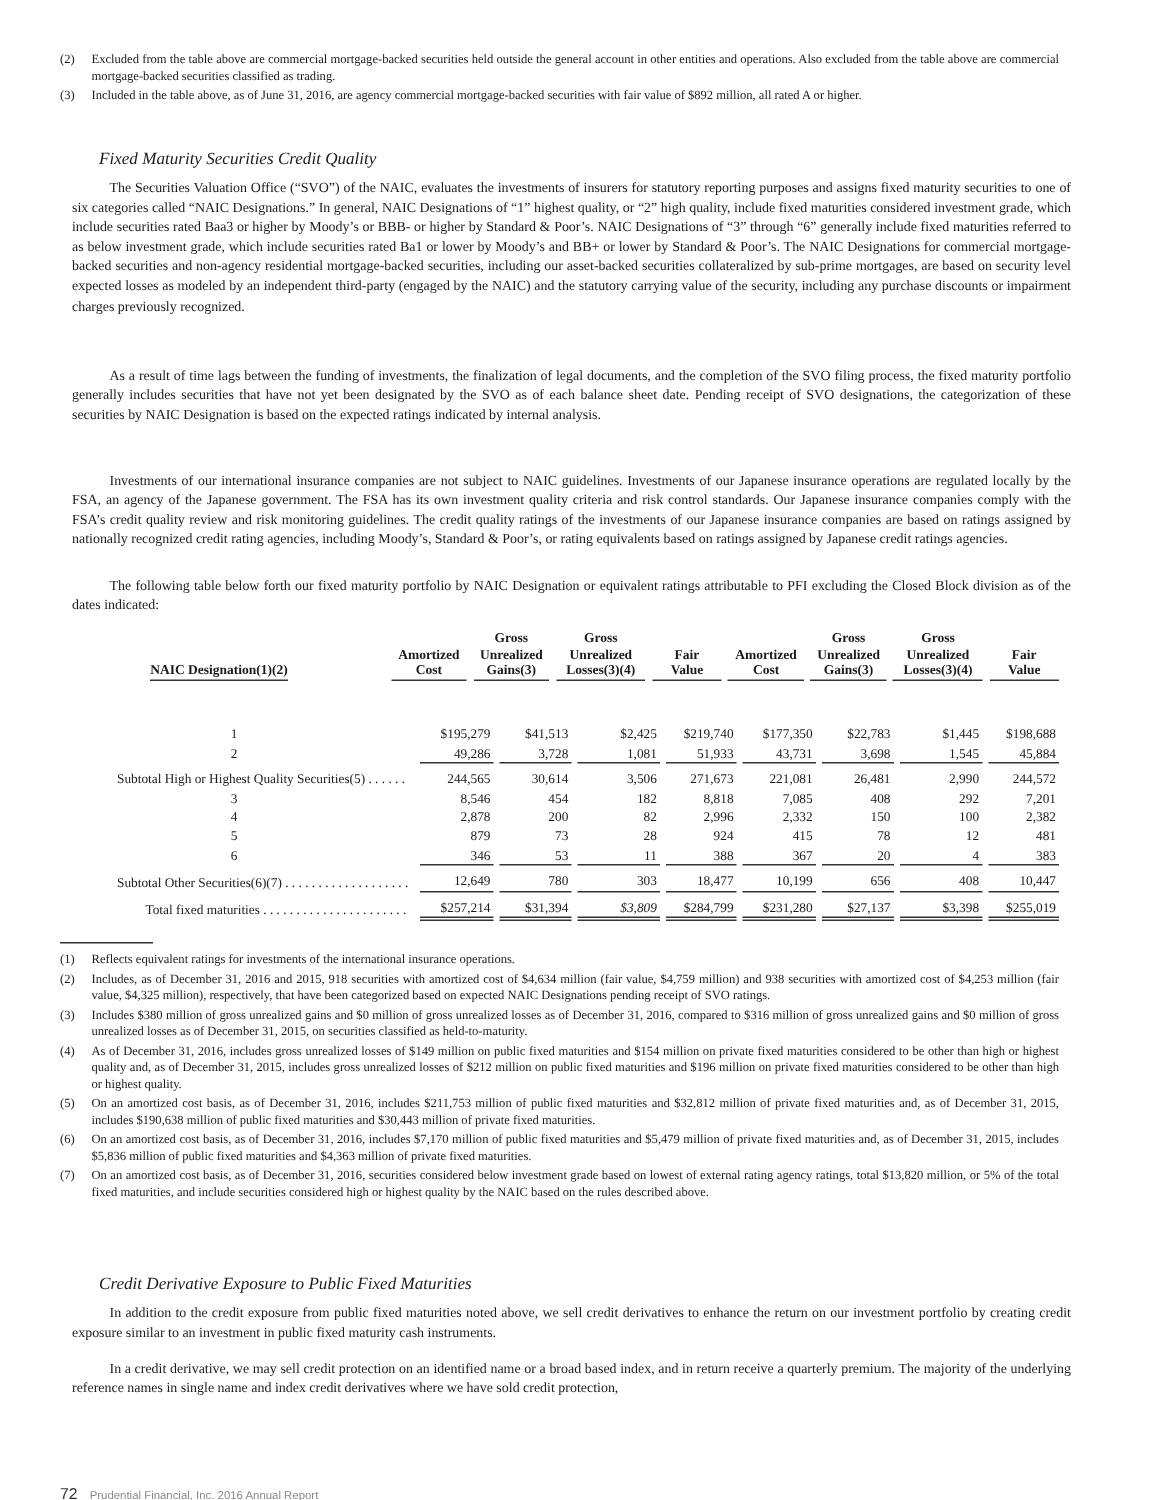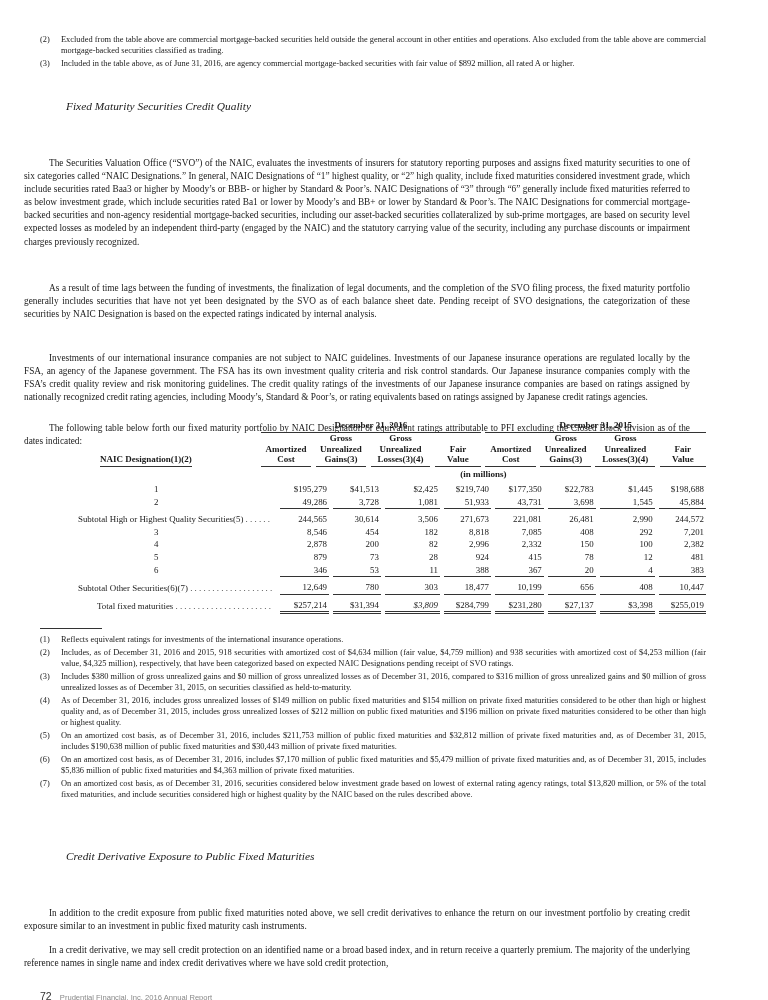--- a/index.html
+++ b/index.html
@@ -4,21 +4,21 @@
 <style>
   html, body { margin: 0; padding: 0; background: #ffffff; }
   body { width: 768px; height: 1000px; position: relative; overflow: hidden;
          font-family: "Liberation Serif", "DejaVu Serif", serif; color: #1a1a1a; }
   p, .fn { margin: 0; }
   .fnlist { position: absolute; left: 40px; width: 666px; font-size: 8.4px; line-height: 11.3px; }
   .fnitem { display: flex; margin: 0 0 1.4px 0; text-align: justify; }
   .fnitem .num { width: 21px; flex: 0 0 21px; }
   .fnitem .txt { flex: 1; text-align: justify; }
   .heading { position: absolute; left: 66px; font-style: italic; font-size: 11.4px; }
-  .para { position: absolute; left: 24px; width: 666px; font-size: 9.3px; line-height: 13.1px; text-align: justify; text-indent: 25px; margin-top: 37px; }
+  .para { position: absolute; left: 48px; width: 666px; font-size: 9.3px; line-height: 13.1px; text-align: justify; text-indent: 25px; }
   table.naic { position: absolute; left: 40px; top: 420px; width: 666px; border-collapse: separate; border-spacing: 0; font-size: 8.9px; }
   table.naic td, table.naic th { padding: 0; white-space: nowrap; }
   .hdr-date { font-weight: bold; text-align: center; font-size: 9px; padding-bottom: 2px !important; border-bottom: 1.5px solid #333; }
   .colh { font-weight: bold; text-align: center; line-height: 10.6px; font-size: 9px; vertical-align: bottom; }
   .colh span.u { display: inline-block; border-bottom: 1.5px solid #333; padding-bottom: 1px; width: 100%; }
   .num-cell { text-align: right; padding-right: 2px !important; }
   .lbl { text-align: center; }
   .lbl-left { text-align: left; padding-left: 38px !important; }
   .lbl-left2 { text-align: left; padding-left: 57px !important; }
   .uline { border-bottom: 1px solid #333; }
@@ -63,50 +63,38 @@
       <col style="width:5px">
     <col style="width:52px">
       <col style="width:5px">
       <col style="width:52px">
       <col style="width:5px">
       <col style="width:62px">
       <col style="width:5px">
       <col style="width:50px">
   </colgroup>
   <tbody>
-      <tr>
-    <td></td>
-        <td></td>
-    <td colspan="7" class="hdr-date">December 31, 2016</td>
-    <td></td>
-    <td colspan="7" class="hdr-date">December 31, 2015</td>
-  </tr>
   <tr>
     <td class="colh" style="padding-bottom:0"><span class="u" style="width:auto;padding:0 0 1px 0">NAIC Designation(1)(2)</span></td>
         <td></td>
     <td class="colh"><div></div><div>Amortized</div><span class="u">Cost</span></td>
         <td></td>
     <td class="colh"><div>Gross</div><div>Unrealized</div><span class="u">Gains(3)</span></td>
         <td></td>
     <td class="colh"><div>Gross</div><div>Unrealized</div><span class="u">Losses(3)(4)</span></td>
         <td></td>
     <td class="colh"><div></div><div>Fair</div><span class="u">Value</span></td>
         <td></td>
     <td class="colh"><div></div><div>Amortized</div><span class="u">Cost</span></td>
         <td></td>
     <td class="colh"><div>Gross</div><div>Unrealized</div><span class="u">Gains(3)</span></td>
         <td></td>
     <td class="colh"><div>Gross</div><div>Unrealized</div><span class="u">Losses(3)(4)</span></td>
         <td></td>
     <td class="colh"><div></div><div>Fair</div><span class="u">Value</span></td>
-  </tr>
-  <tr>
-    <td style="height:14px"></td>
-        <td></td>
-    <td colspan="15" class="inmil">(in millions)</td>
   </tr>
 </tbody>
   </table>
 
 <table class="naic" style="top:483px;">
   <colgroup>
     <col style="width:230px">
       <col style="width:10px">
     <col style="width:52px">
       <col style="width:5px">

